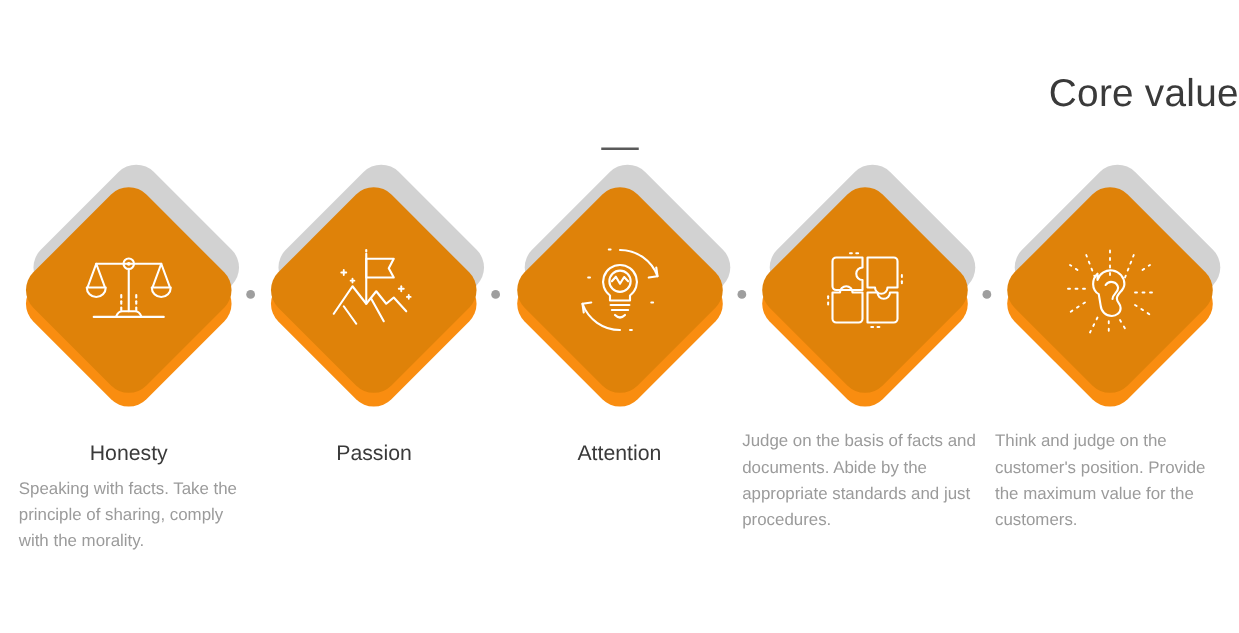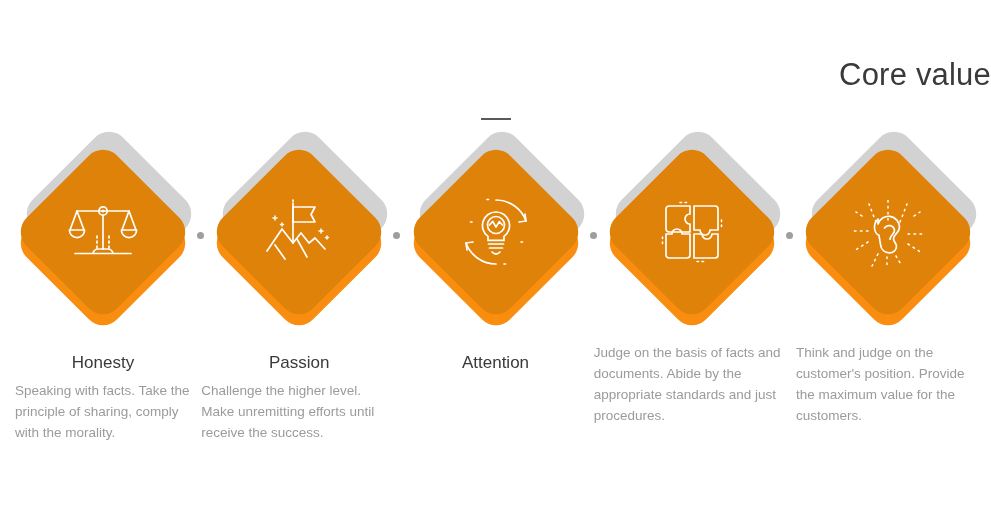--- a/index.html
+++ b/index.html
@@ -165,21 +165,20 @@
             <line x1="58" y1="30" x2="58" y2="34"></line>
             <line x1="56" y1="32" x2="60" y2="32"></line>
             <line x1="64" y1="37" x2="64" y2="40"></line>
             <line x1="62.5" y1="38.5" x2="65.5" y2="38.5"></line>
           </g>
         </svg>
       </div>
     </div>
     <div class="connector"></div>
     <div class="card-title">Passion</div>
-    <div class="card-desc">Challenge the higher level. Make unremitting efforts until receive the success.</div>
   </div>
 
   <div class="card">
     <div class="diamond-wrap">
       <div class="dia dia-gray"></div>
       <div class="dia dia-light"></div>
       <div class="dia dia-main"></div>
       <div class="icon-holder">
         <svg width="72" height="72" viewBox="0 0 72 72" fill="none" stroke="#ffffff" stroke-width="1.7" stroke-linecap="round" stroke-linejoin="round">
           <path d="M36 4 a32 32 0 0 1 30 21"></path>

